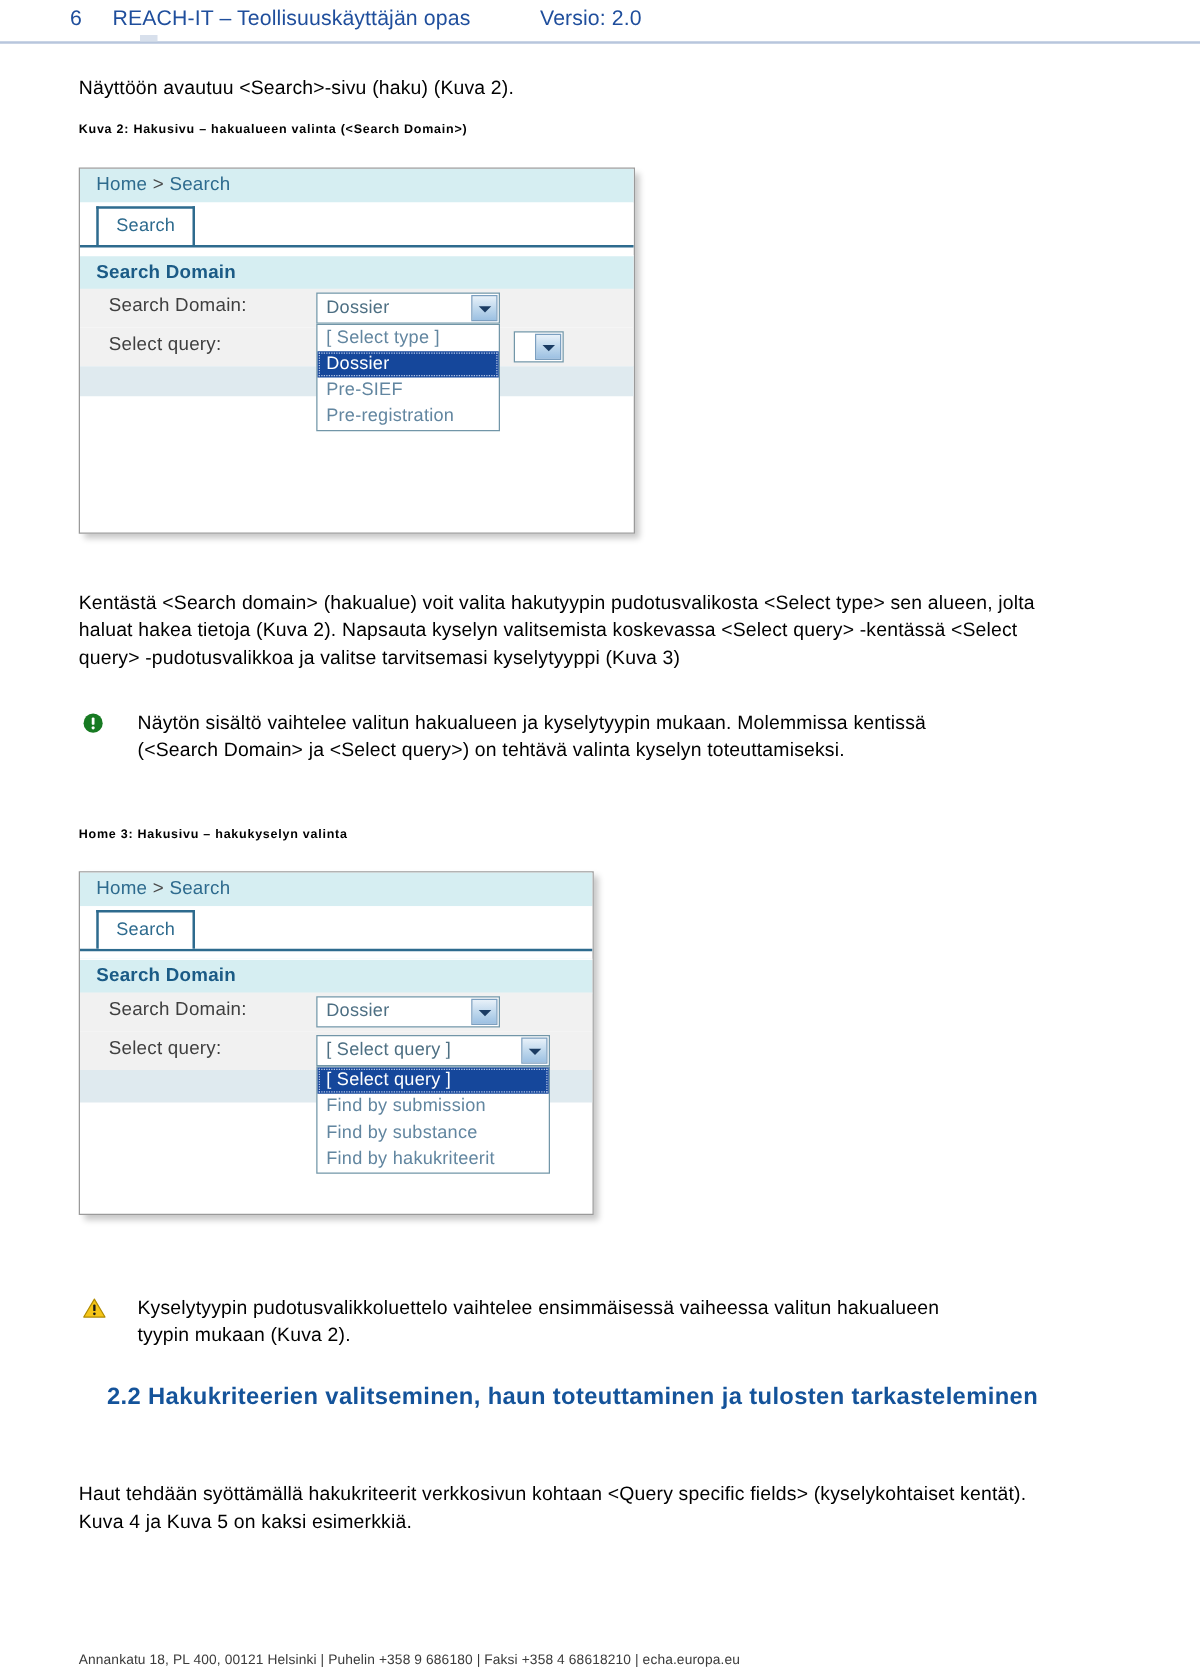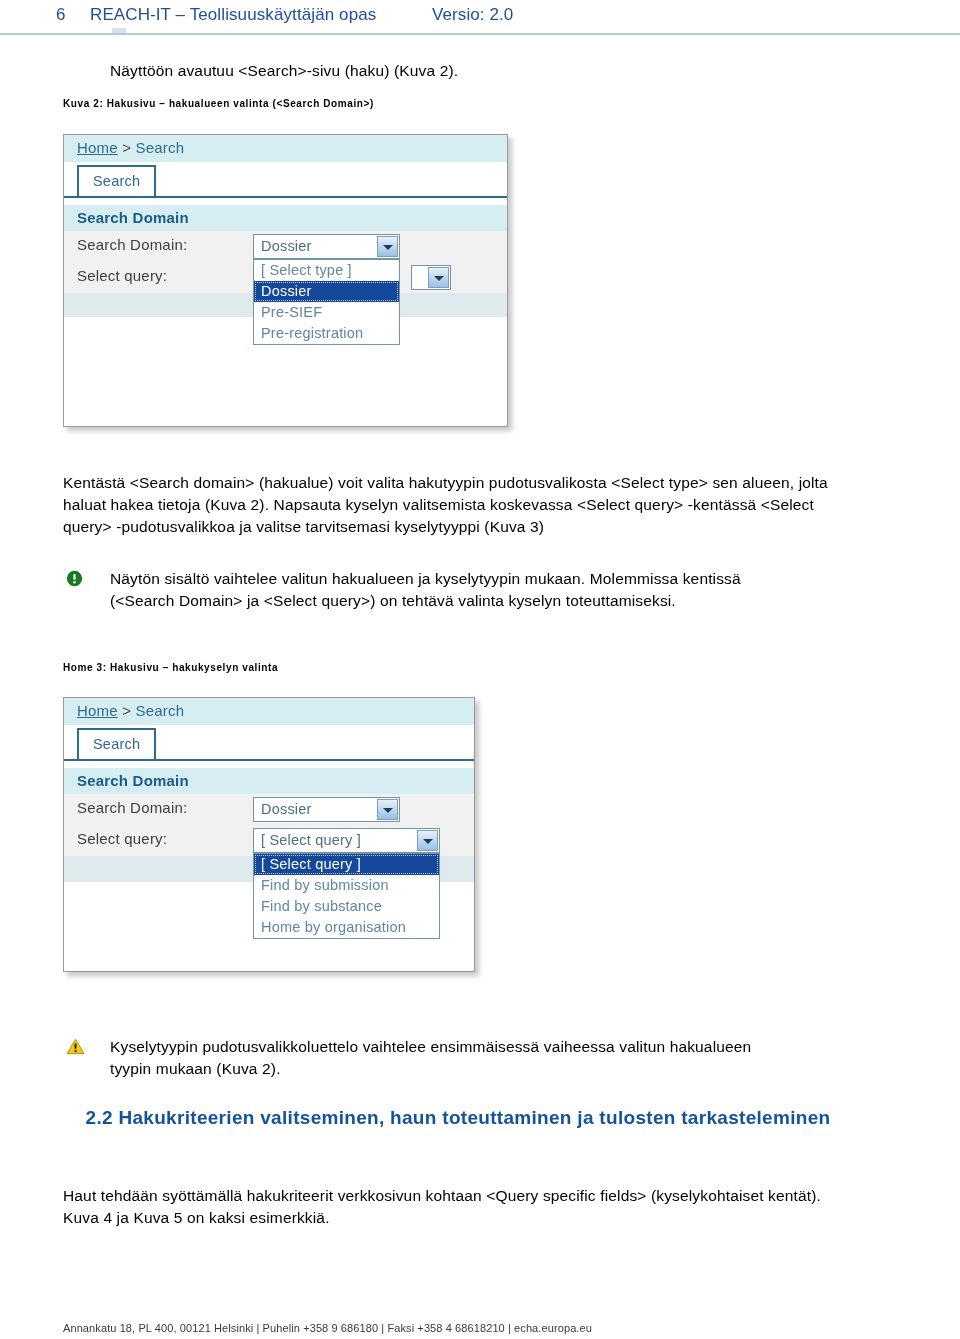--- a/index.html
+++ b/index.html
@@ -140,21 +140,20 @@
   .bc-inner {
     position: absolute;
     left: 13px; top: 4px;
     font-size: 15px;
     color: #2e6b8e;
     letter-spacing: .2px;
     white-space: nowrap;
   }
   .bc-home {
     color: #2e6b8e;
-    text-decoration: underline;
   }
   .bc-sep { color: #4a4a4a; }
   .bc-cur { color: #2e6b8e; }
 
   .shot-tabstrip {
     position: absolute;
     left: 0;
     right: 0;
     height: 36px;
     background: #ffffff;
@@ -199,21 +198,21 @@
 
   .shot-row {
     position: absolute;
     left: 0; right: 0;
     height: 31px;
   }
   .shot-row.grey  { background: #f1f1f1; }
   .shot-row.blue  { background: #dfeaef; }
   .shot-row .row-label {
     position: absolute;
-    left: 13px; top: 5px;
+    left: 23px; top: 5px;
     font-size: 15px;
     color: #3f3f3f;
     letter-spacing: .2px;
   }
 
   
   .combo {
     position: absolute;
     box-sizing: border-box;
     border: 1px solid #7296a8;
@@ -276,21 +275,21 @@
 <body>
 
 <div class="page-header">
   <div class="hdr-num">6</div>
   <div class="hdr-title">REACH-IT – Teollisuuskäyttäjän opas</div>
   <div class="hdr-version">Versio: 2.0</div>
 </div>
 <div class="header-rule"></div>
 <div class="header-rule-tick"></div>
 
-<div class="para" style="left:63px; top:60px; width:700px;margin-left:47px;">Näyttöön avautuu &lt;Search&gt;-sivu (haku) (Kuva 2).</div>
+<div class="para" style="left:63px; top:60px; width:700px;">Näyttöön avautuu &lt;Search&gt;-sivu (haku) (Kuva 2).</div>
 
 <div class="caption" style="left:63px; top:98px; width:760px;">Kuva 2: Hakusivu – hakualueen valinta (&lt;Search Domain&gt;)</div>
 
 <div class="shot" id="fig2" style="left:63px; top:134px; width:443px; height:291px;">
 
   <div class="shot-breadcrumb">
     <div class="bc-inner">
       <span class="bc-home">Home</span>
       <span class="bc-sep">&gt;</span>
       <span class="bc-cur">Search</span>
@@ -379,21 +378,21 @@
 
   <div class="combo" style="left:189px; top:130px; width:187px;">
     <div class="combo-val">[ Select query ]</div>
     <div class="combo-arrow"></div>
   </div>
 
   <div class="optlist" id="fig3-list" style="left:189px; top:155px; width:187px;">
       <div class="opt sel">[ Select query ]</div>
       <div class="opt">Find by submission</div>
       <div class="opt">Find by substance</div>
-      <div class="opt">Home by organisation</div>
+      <div class="opt">Find by hakukriteerit</div>
     </div>
 </div>
 
 <div class="note" style="left:66px; top:1036px; width:700px;">
   <svg class="icon-warn" viewBox="0 0 22 20">
     <path d="M11 1.5 L21 18.4 L1 18.4 Z" fill="#f5c518" stroke="#b08a00" stroke-width="1.1" stroke-linejoin="round"></path>
     <rect x="9.9" y="6.6" width="2.2" height="6.2" rx=".9" fill="#1a1a1a"></rect>
     <circle cx="11" cy="15.4" r="1.25" fill="#1a1a1a"></circle>
   </svg>
   <div class="note-text">Kyselytyypin pudotusvalikkoluettelo vaihtelee ensimmäisessä vaiheessa valitun hakualueen tyypin mukaan (Kuva 2).</div>

